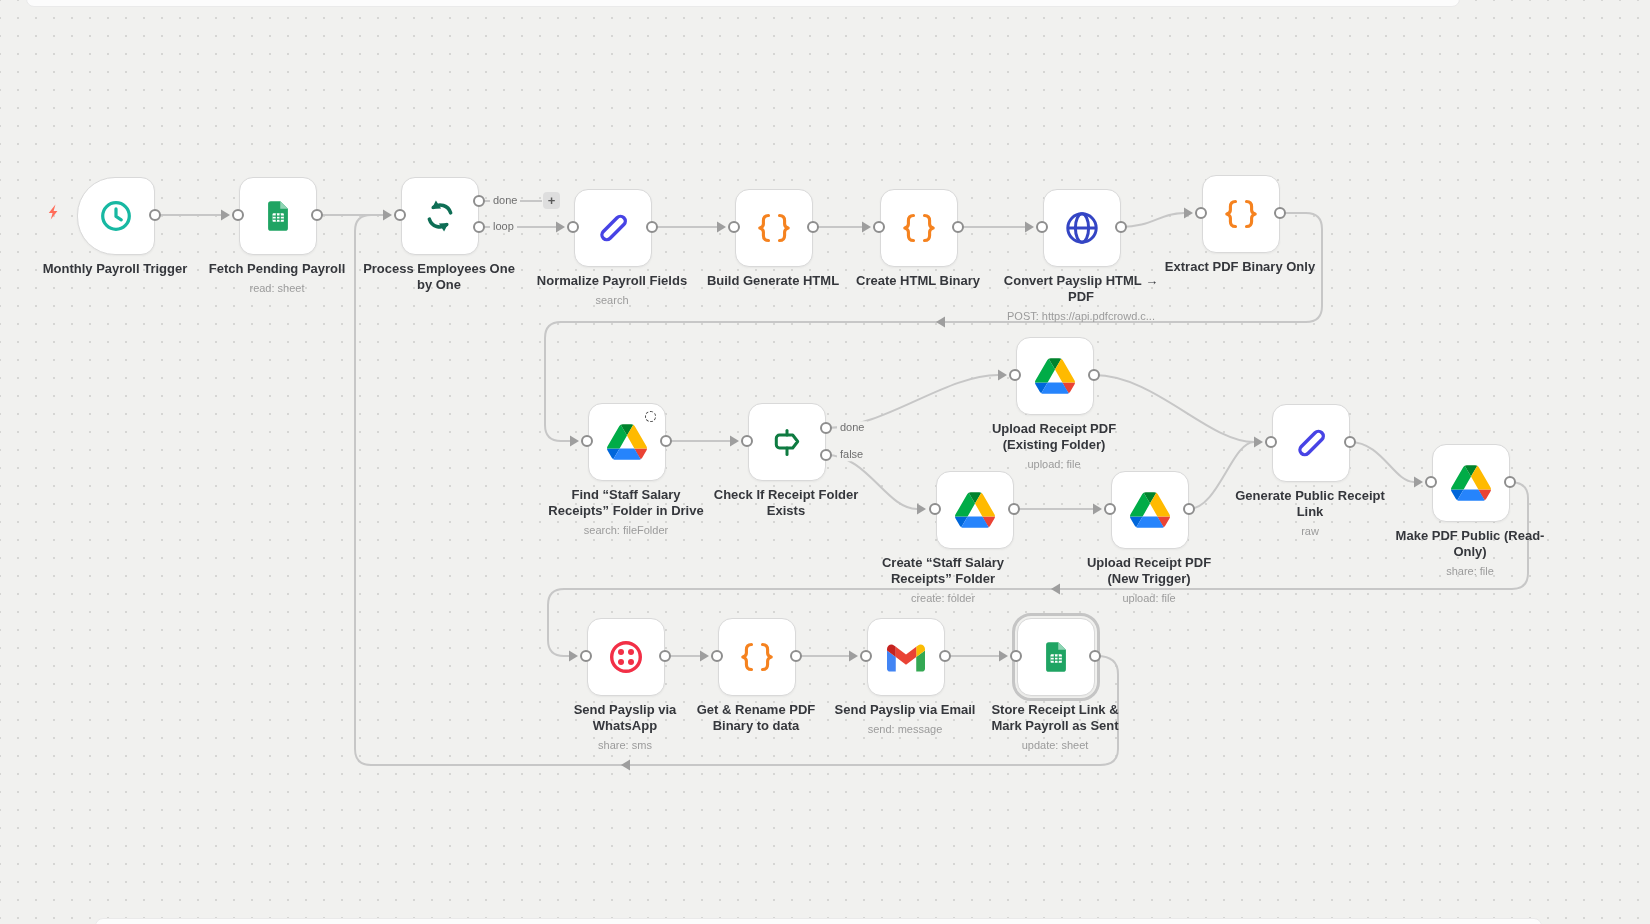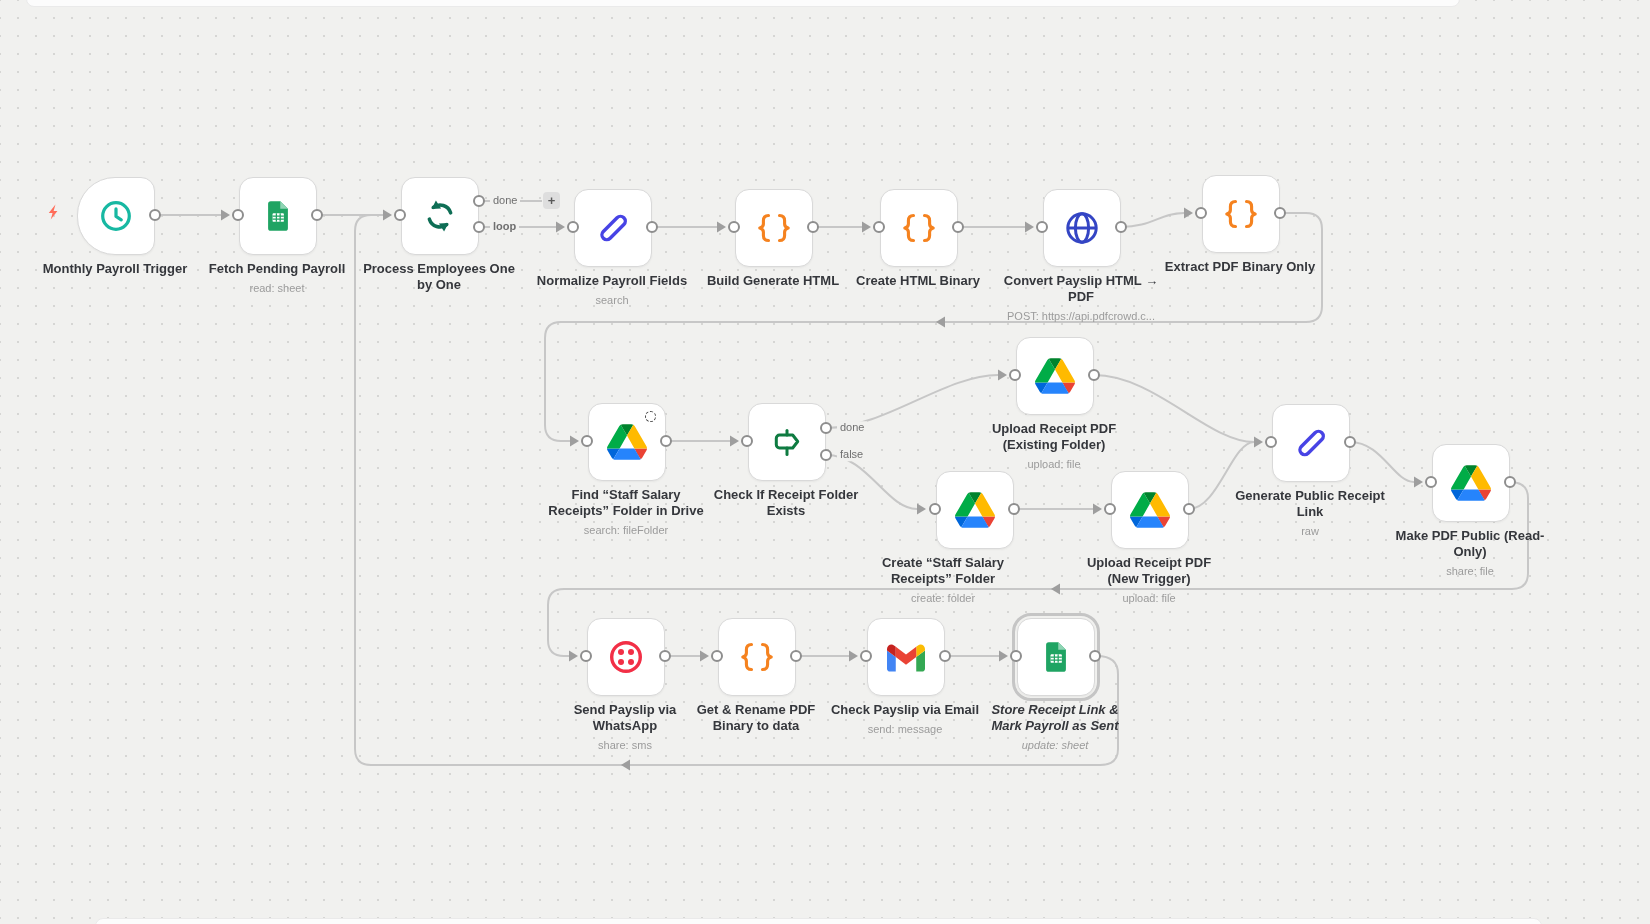--- a/index.html
+++ b/index.html
@@ -143,21 +143,21 @@
             </g>
             <path d="M15.9 4.5l-4.3 8.6 9.5-.6z" fill="#0e6e55"></path>
             <path d="M24.1 35.5l4.3-8.6-9.5.6z" fill="#0e6e55"></path>
           </svg>
         </span>
       </div>
       <div class="port" style="left: 400px; top: 215px;"></div>
       <div class="port" style="left: 479px; top: 201px;"></div>
       <span class="plabel" style="left: 490px; top: 201px;">done</span>
       <div class="port" style="left: 479px; top: 227px;"></div>
-      <span class="plabel" style="left: 490px; top: 227px; font-weight: bold;">loop</span>
+      <span class="plabel" style="left: 490px; top: 227px;">loop</span>
       <div class="nlabel" style="left: 439px; top: 261px;">
         <span>Process Employees One</span>
         <span>by One</span>
       </div>
       <div class="node" style="left: 574px; top: 189px;">
         <span class="nicon">
           <svg width="40" height="40" viewBox="0 0 40 40">
             <rect x="15.8" y="5.5" width="9.6" height="29" rx="4.8" fill="none" stroke="#4743e5" stroke-width="3.4" transform="rotate(45 20.6 20)"></rect>
           </svg>
         </span>
@@ -390,35 +390,35 @@
             <path fill="#34a853" d="M40 40h8c2.2 0 4-1.8 4-4V11l-12 9z"></path>
             <path fill="#fbbc04" d="M40 20l12-9V9.1c0-5-5.7-7.9-9.6-4.9L40 6z"></path>
             <path fill="#c5221f" d="M0 11l12 9V6L9.6 4.2C5.7 1.2 0 4.1 0 9.1z"></path>
             <path fill="#ea4335" d="M12 20V6l14 10.5L40 6v14L26 30.5z"></path>
           </svg>
         </span>
       </div>
       <div class="port" style="left: 866px; top: 656px;"></div>
       <div class="port" style="left: 945px; top: 656px;"></div>
       <div class="nlabel" style="left: 905px; top: 702px;">
-        <span>Check Payslip via Email</span>
+        <span>Send Payslip via Email</span>
         <div class="nsub">send: message</div>
       </div>
       <div class="node selected" style="left: 1017px; top: 618px;">
         <span class="nicon">
           <svg width="36" height="36" viewBox="0 0 40 40">
             <path d="M12 3.5a3 3 0 0 0-3 3v27a3 3 0 0 0 3 3h16a3 3 0 0 0 3-3V12l-8.5-8.5z" fill="#1fa463"></path>
             <path d="M22.5 3.5V12H31z" fill="#8fd4b4"></path>
             <rect x="14" y="17" width="12.5" height="9.5" rx="1" fill="#fff"></rect>
             <path d="M18.2 17v9.5M22.4 17v9.5M14 20.2h12.5M14 23.4h12.5" stroke="#1fa463" stroke-width="1.4"></path>
           </svg>
         </span>
       </div>
       <div class="port" style="left: 1016px; top: 656px;"></div>
       <div class="port" style="left: 1095px; top: 656px;"></div>
-      <div class="nlabel" style="left: 1055px; top: 702px; font-style: italic;">
+      <div class="nlabel" style="left: 1055px; top: 702px;">
         <span>Store Receipt Link &amp;</span>
         <span>Mark Payroll as Sent</span>
         <div class="nsub">update: sheet</div>
       </div>
     </div>
   <div class="plus" id="plus-btn" style="left:543px;top:192px;">+</div>
 </div>
 
 </body></html>

